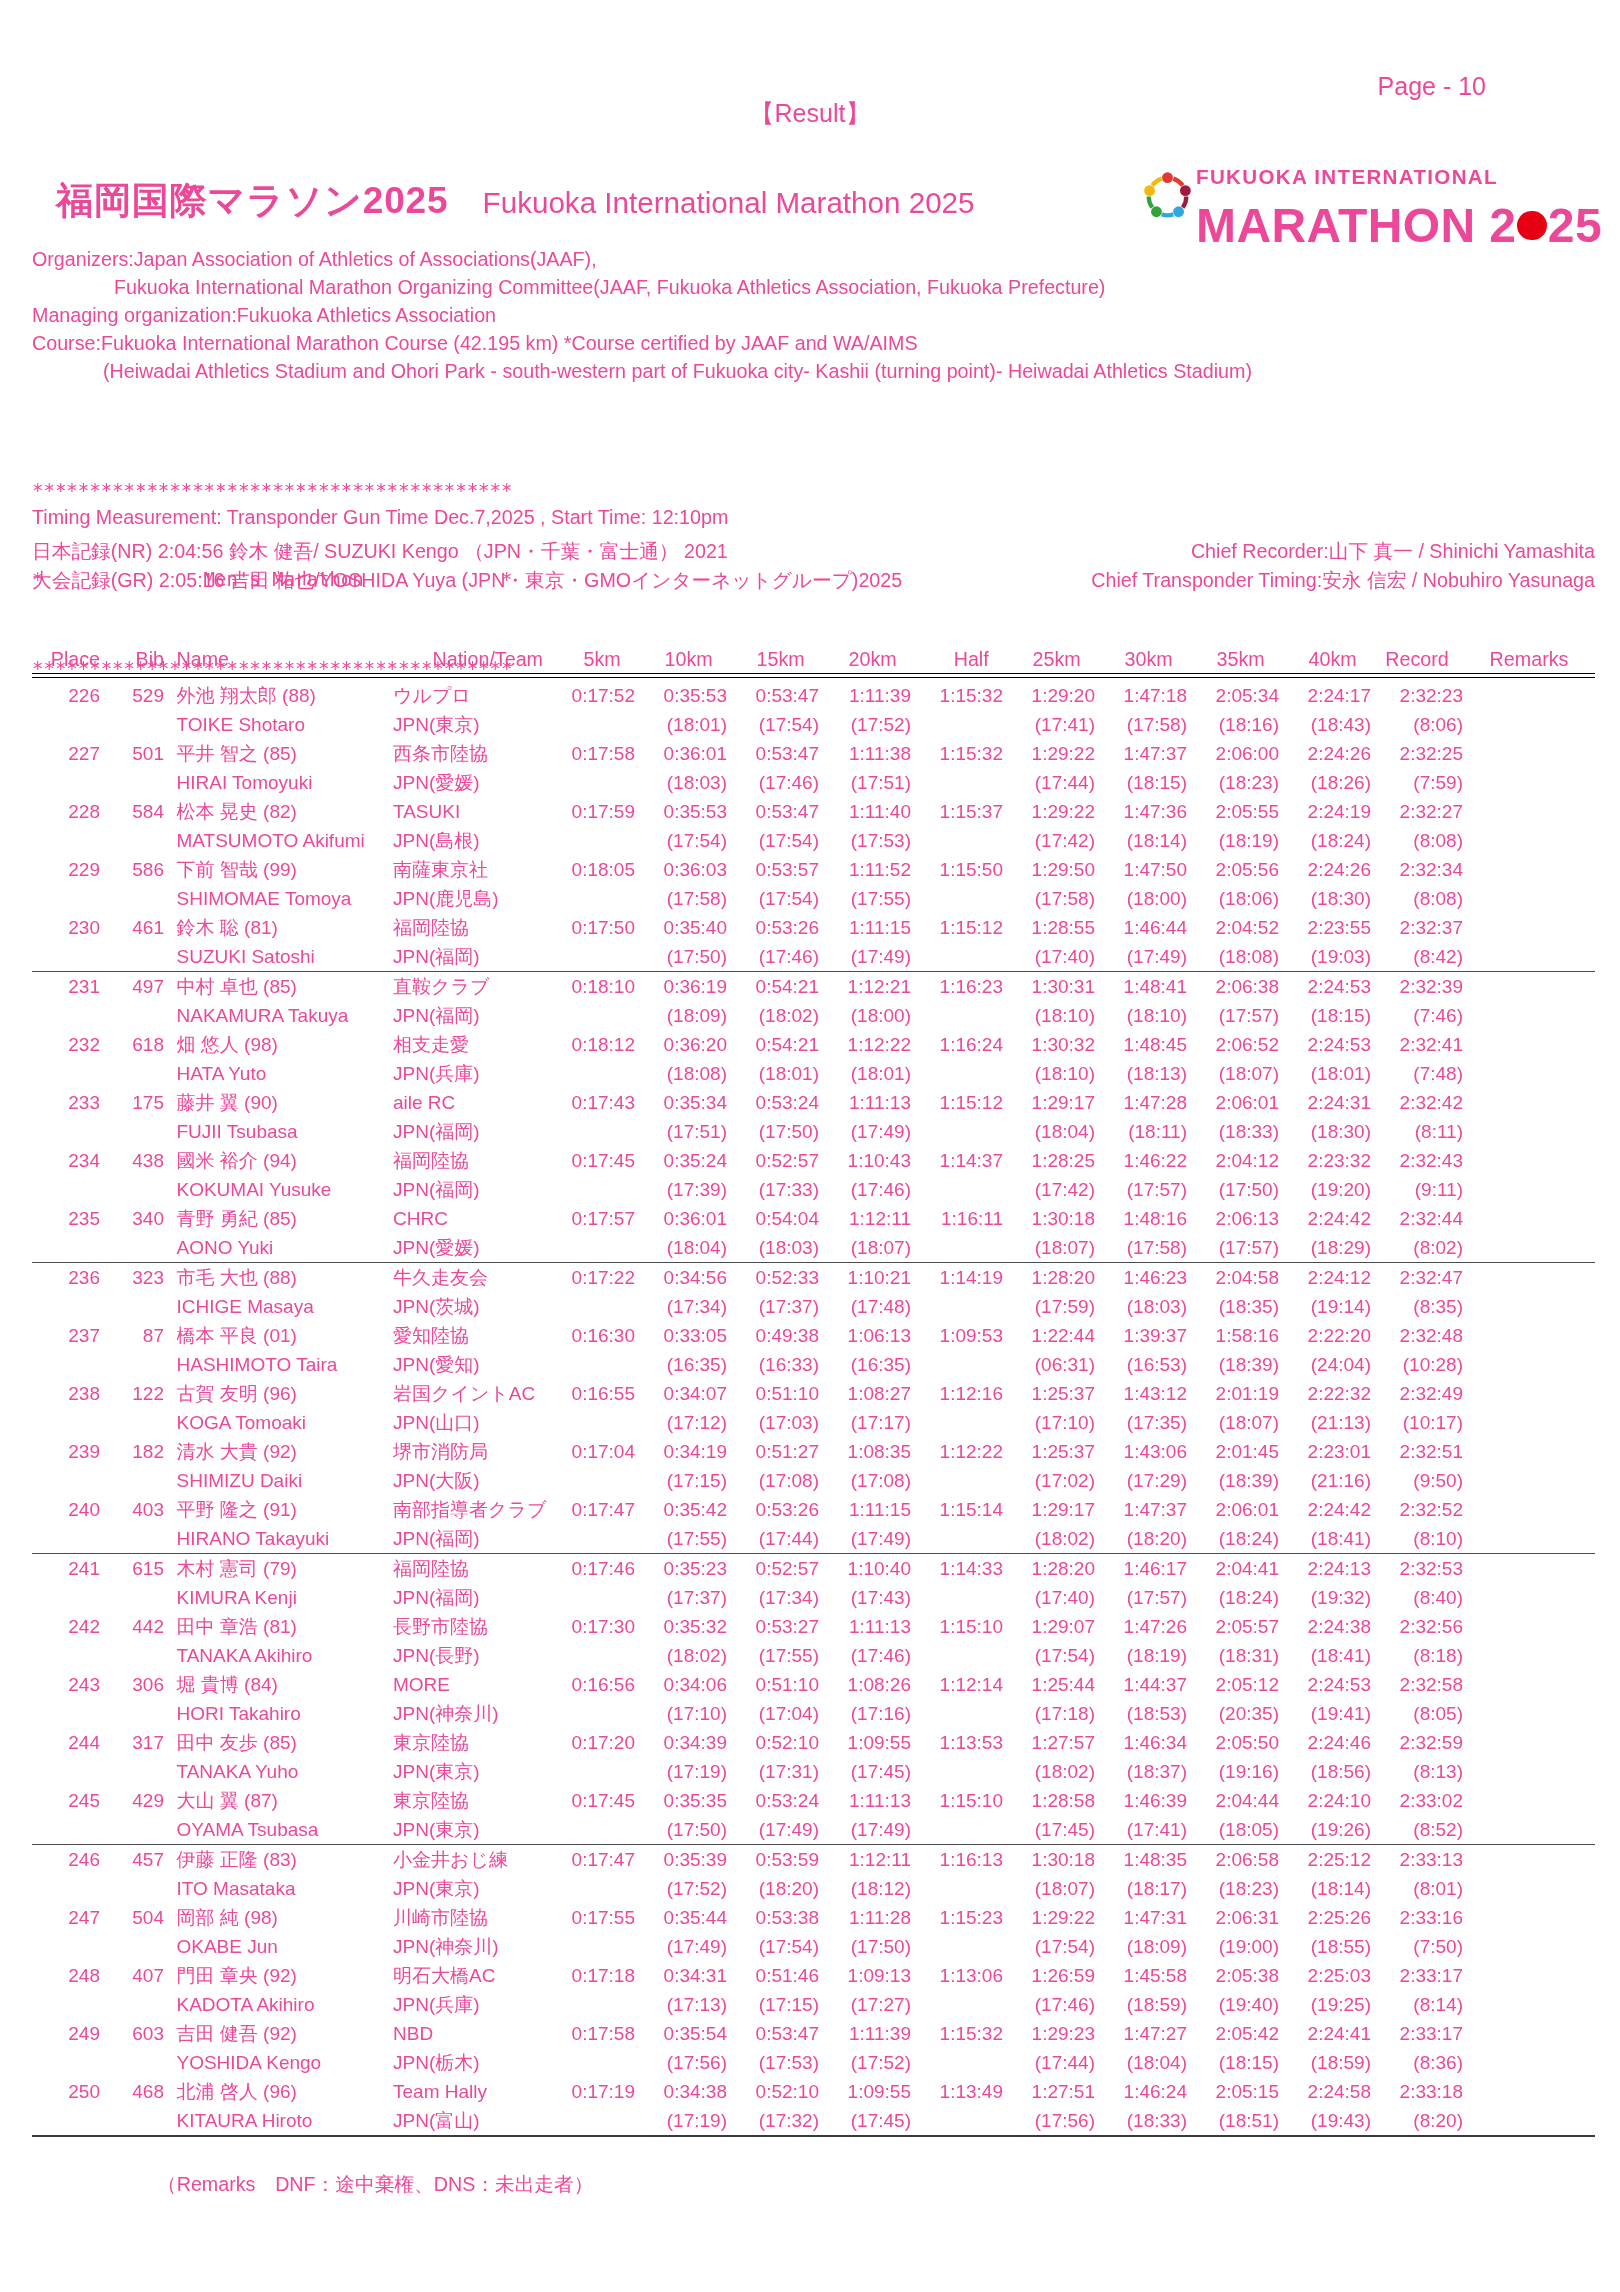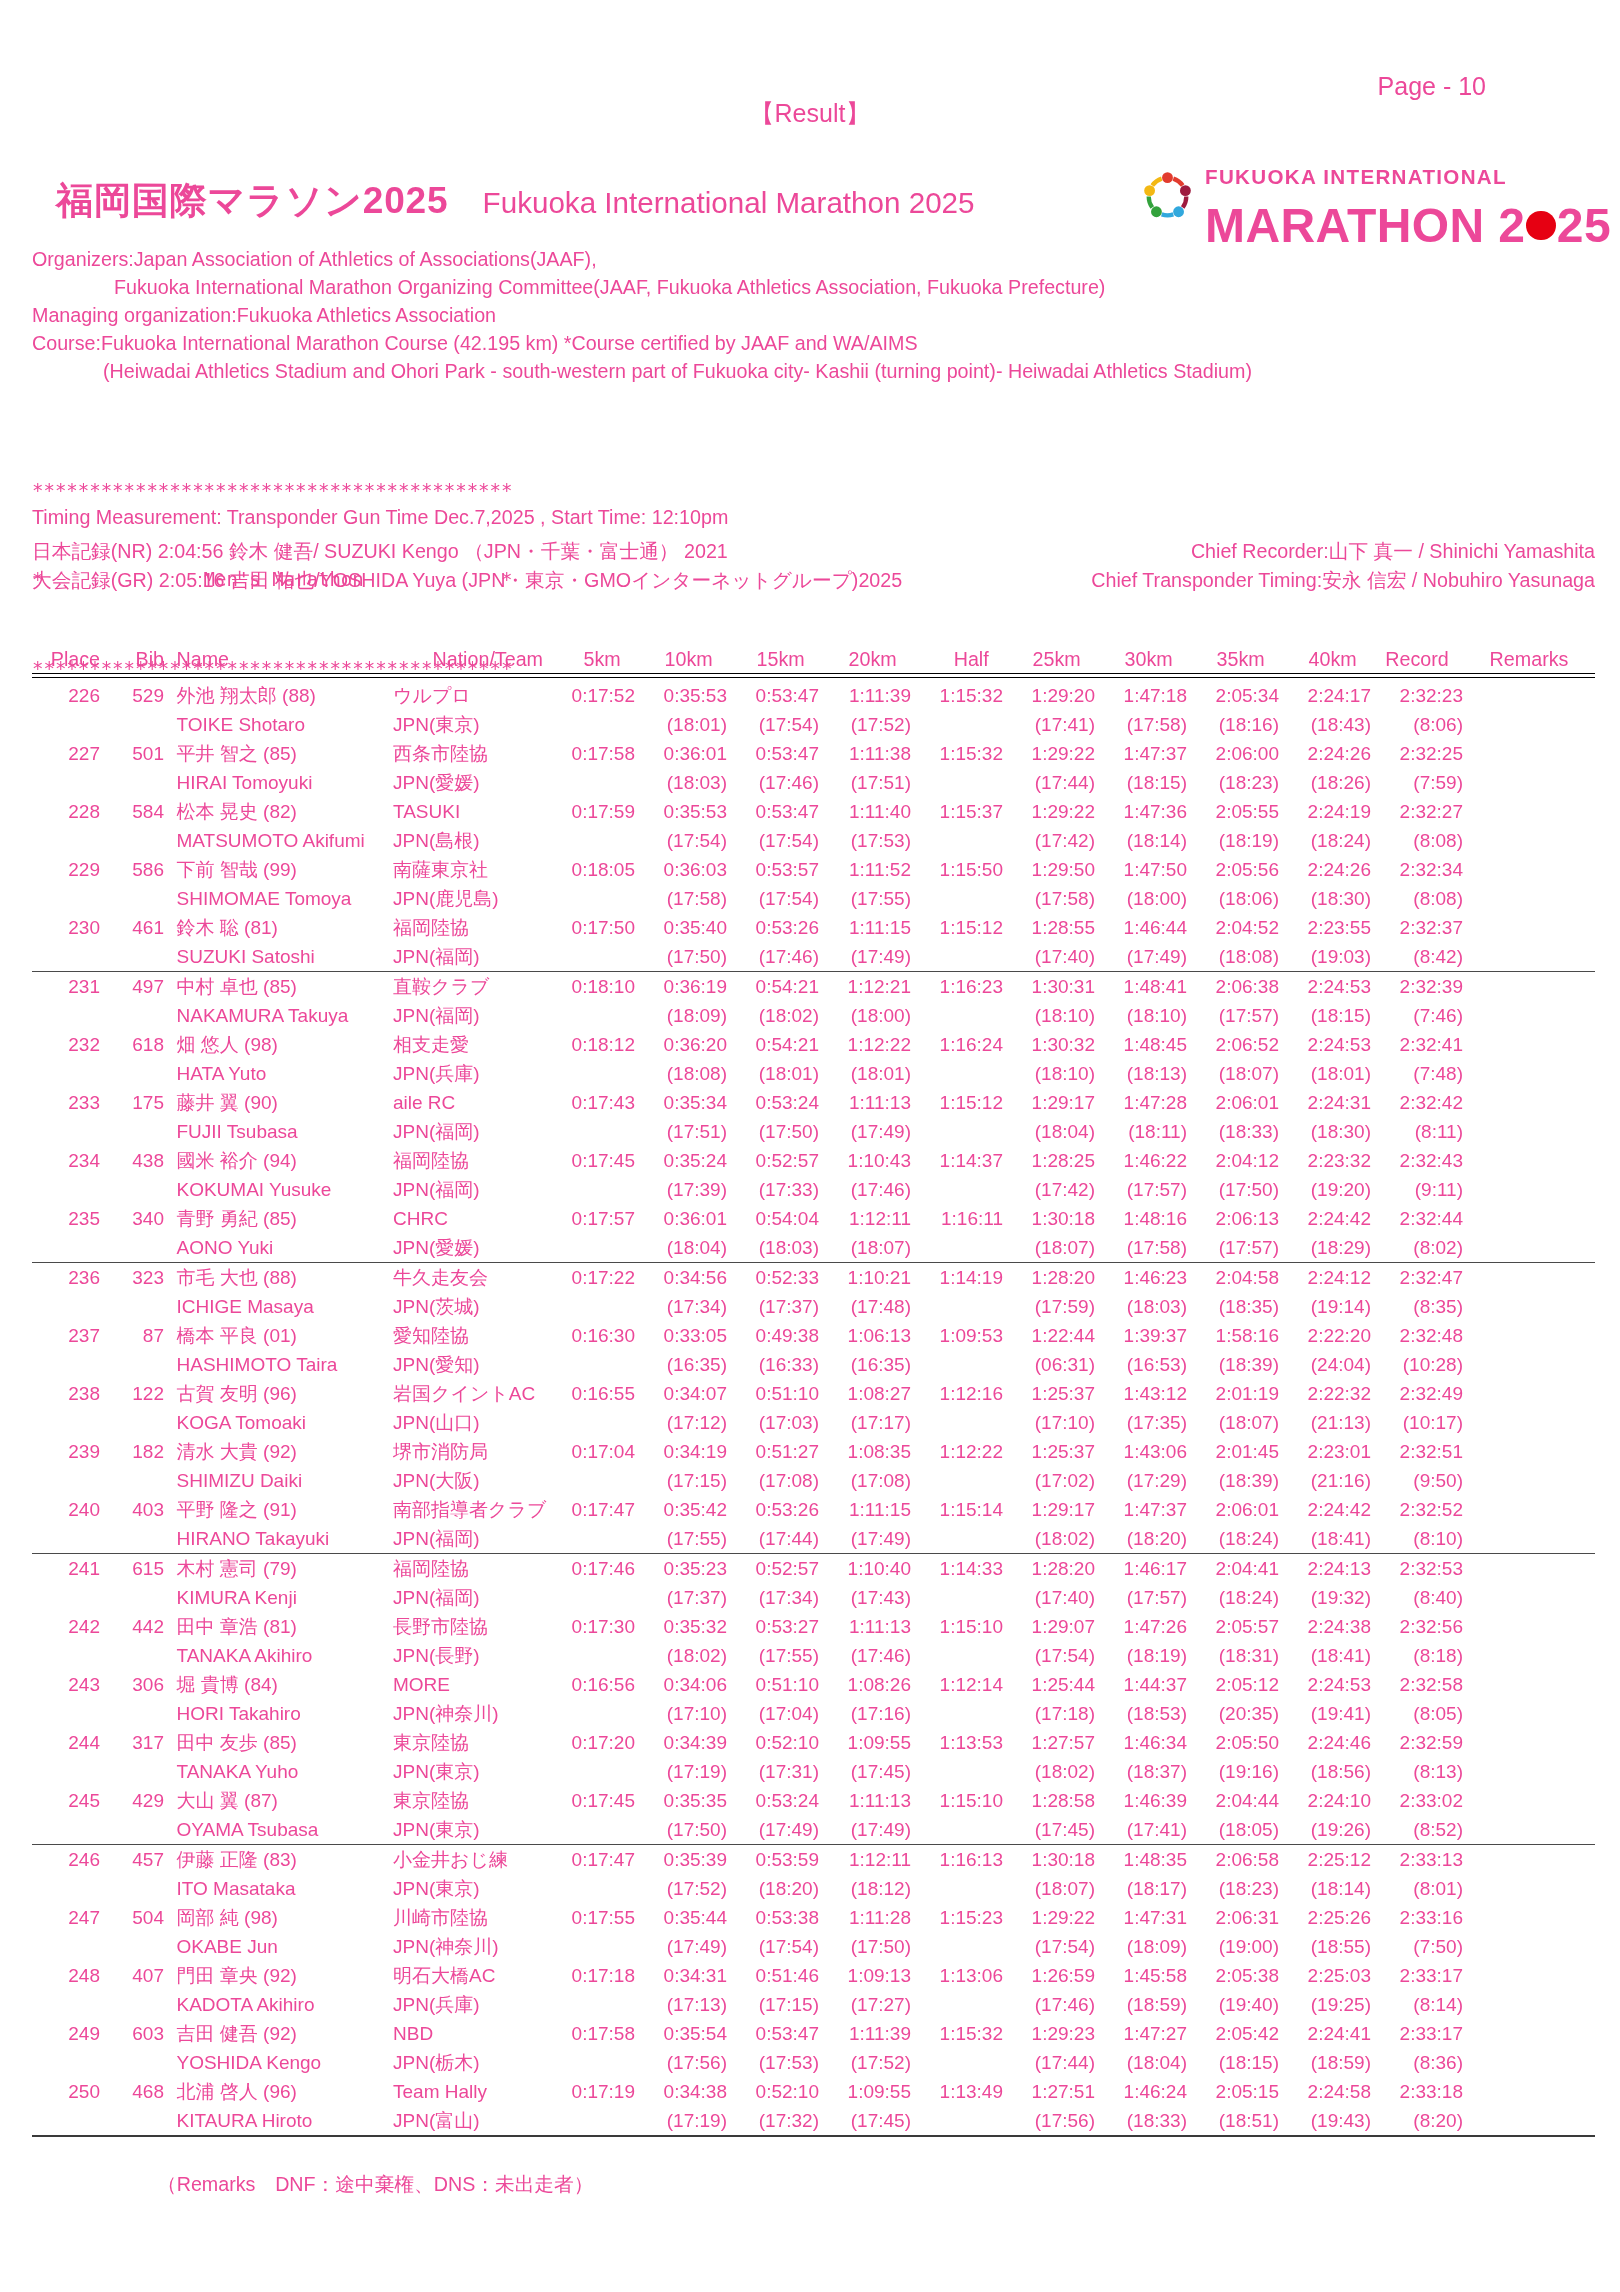--- a/index.html
+++ b/index.html
@@ -8,21 +8,21 @@
     font-family:"Liberation Sans","DejaVu Sans",sans-serif;color:#ec4899;
     overflow:hidden;margin:0 auto;
   }
   
   .page-num{position:absolute;top:72px;right:134px;font-size:25px;}
   .result-label{position:absolute;top:97px;left:0;width:100%;text-align:center;font-size:25px;}
   .title-row{position:absolute;top:176px;left:56px;display:flex;align-items:baseline;gap:34px;white-space:nowrap;}
   .title-jp{font-size:37px;font-weight:600;letter-spacing:0.9px;}
   .title-en{font-size:29.6px;font-weight:500;}
   
-  .logo{position:absolute;top:167px;left:1139px;display:flex;align-items:flex-start;gap:9px;justify-content:center;}
+  .logo{position:absolute;top:167px;left:1139px;display:flex;align-items:flex-start;justify-content:center;}
   .logo-emblem{width:57px;height:59px;}
   .logo-text{display:flex;flex-direction:column;line-height:1;}
   .logo-l1{font-size:20.6px;font-weight:700;letter-spacing:1.3px;white-space:nowrap;}
   .logo-l2{font-size:48px;font-weight:700;letter-spacing:0.4px;white-space:nowrap;margin-top:14px;display:flex;align-items:center;}
   .logo-dot{display:inline-block;width:29.6px;height:29.6px;border-radius:50%;background:#e60012;margin:0 0.9px;}
   
   .info{position:absolute;top:245px;left:32px;font-size:19.7px;line-height:28px;white-space:nowrap;}
   .info .ind1{padding-left:82px;}
   .info .ind2{padding-left:71px;}
   

